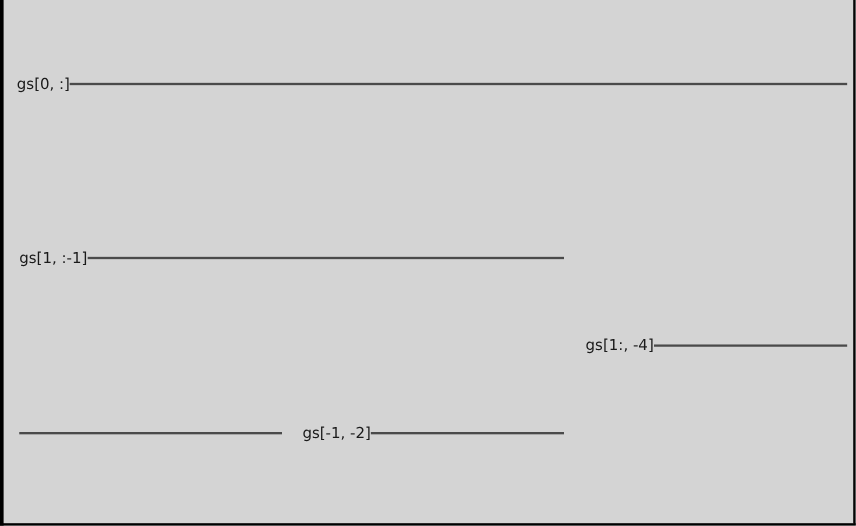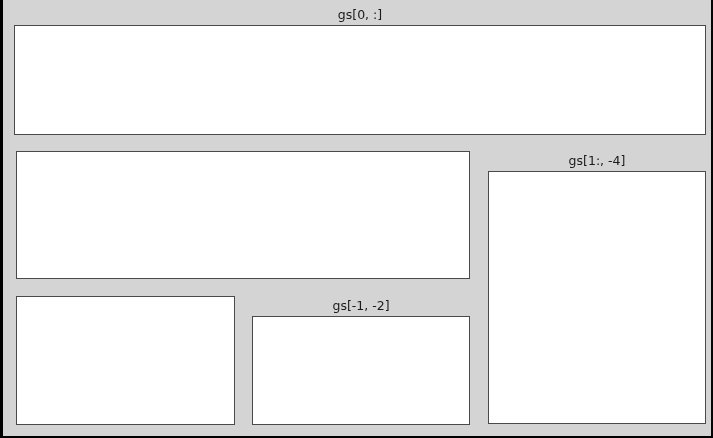--- a/index.html
+++ b/index.html
@@ -18,21 +18,22 @@
     height: 438px;
     box-sizing: border-box;
     background: #d4d4d4;
     border-left: 3px solid #000000;
     border-right: 2px solid #050505;
     border-bottom: 2px solid #000000;
   }
   .panel {
     position: absolute;
     display: flex;
-    flex-direction: column;
+    flex-direction: row;
+    align-items: center;
   }
   .panel-title {
     height: 20px;
     line-height: 20px;
     text-align: center;
     font-size: 12.5px;
     color: #1a1a1a;
     white-space: nowrap;
     flex: 0 0 auto;
   }
@@ -53,20 +54,21 @@
 <body>
 
 <div class="figure">
 
   <figure class="panel p1" style="margin:0">
     <div class="panel-title">gs[0, :]</div>
     <div class="panel-box"></div>
   </figure>
 
   <figure class="panel p2" style="margin:0">
+    <div class="panel-title">gs[1, :-1]</div>
     <div class="panel-box"></div>
   </figure>
 
   <figure class="panel p3" style="margin:0">
     <div class="panel-title">gs[1:, -4]</div>
     <div class="panel-box"></div>
   </figure>
 
   <figure class="panel p4" style="margin:0">
     <div class="panel-box"></div>

